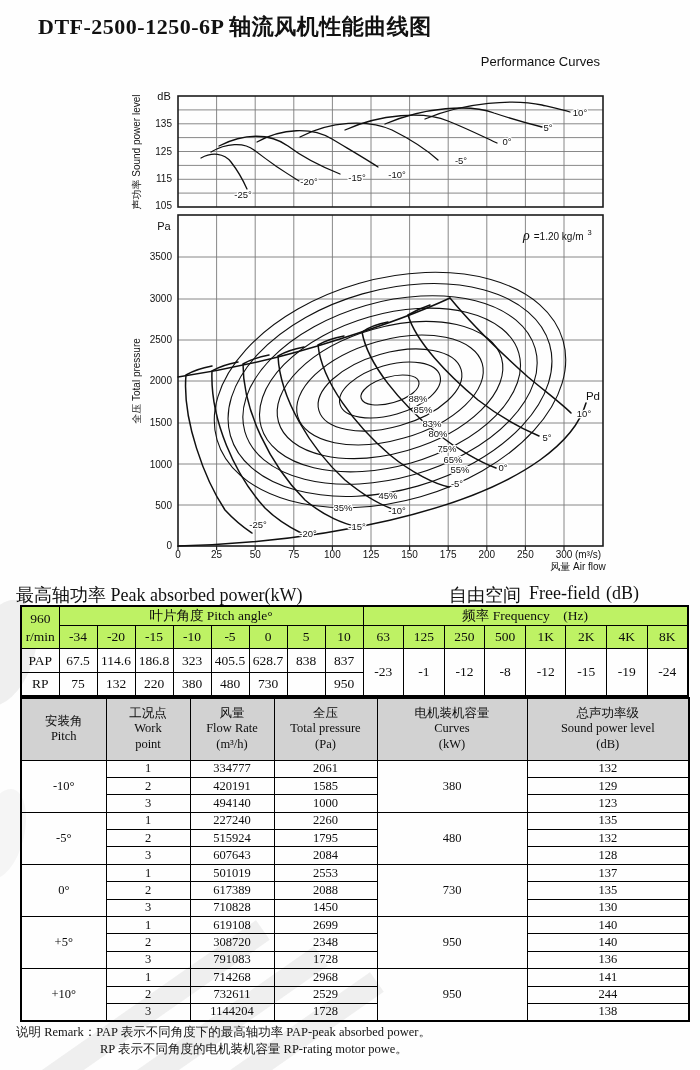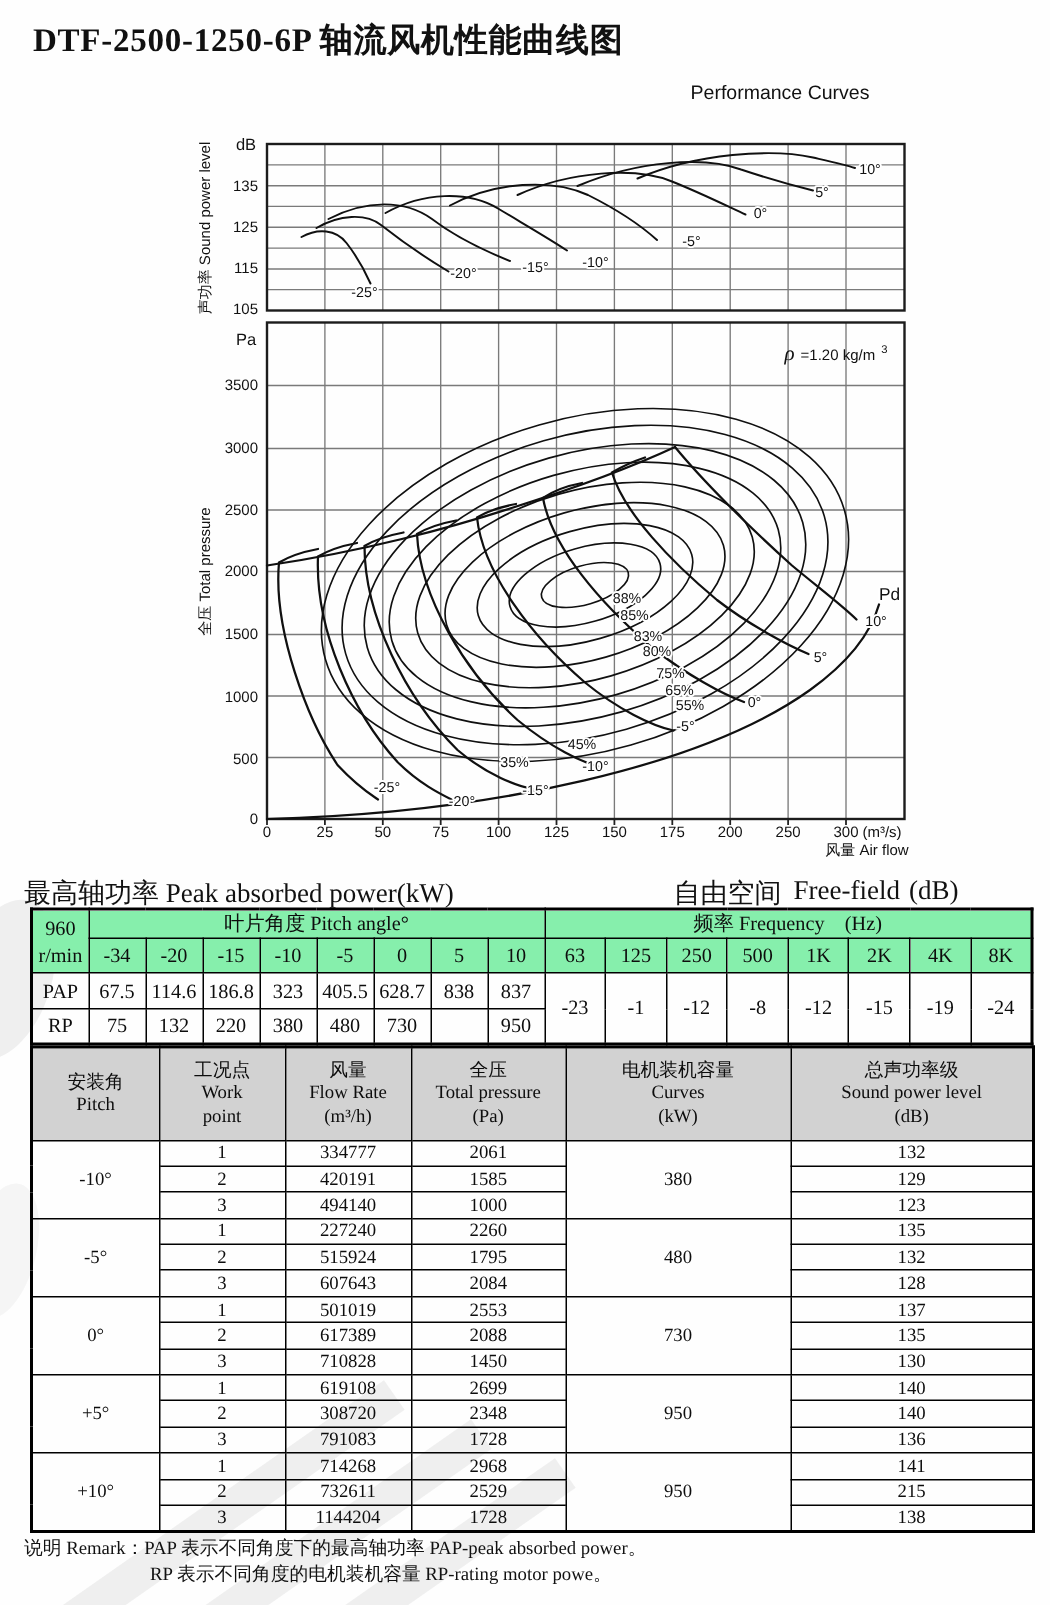--- a/index.html
+++ b/index.html
@@ -4,22 +4,22 @@
 <style>
   html,body{margin:0;padding:0}
   body{width:700px;height:1070px;background:#fefefe;position:relative;overflow:hidden;
        font-family:"Liberation Serif",serif;color:#111}
   .abs{position:absolute}
   
   .wm{position:absolute;background:#e7e7e7;opacity:.65}
   .wm-stripe{width:300px;height:24px;transform:rotate(-35deg)}
   .wm-blob{border-radius:50%}
   
-  #title{left:22px;top:12px;font-size:22px;font-weight:bold;letter-spacing:.5px;white-space:nowrap}
-  #subtitle{left:440px;top:54px;width:160px;text-align:center;font:13px "Liberation Sans",sans-serif}
+  #title{left:38px;top:12px;font-size:22px;font-weight:bold;letter-spacing:.5px;white-space:nowrap}
+  #subtitle{left:440px;top:54px;width:160px;text-align:right;font:13px "Liberation Sans",sans-serif}
   
   svg text{fill:#111}
   .tick{font:10px "Liberation Sans",sans-serif}
   .clabel{font:9.5px "Liberation Sans",sans-serif}
   .axist{font:11px "Liberation Sans",sans-serif}
   .rot{font:10px "Liberation Sans",sans-serif}
   .halo{paint-order:stroke;stroke:#fff;stroke-width:2.6px;stroke-linejoin:round}
   line.grid{stroke:#7a7a7a;stroke-width:.9}
   line.stub{stroke:#222;stroke-width:1.2}
   rect.frame{fill:none;stroke:#1c1c1c;stroke-width:1.6}
@@ -32,21 +32,21 @@
   table{border-collapse:collapse;table-layout:fixed;position:absolute;left:20px;
         text-align:center;color:#0d0d0d}
   #power-table{top:605px;font-size:13.5px;border:2px solid #000}
   #power-table td{border:1px solid #000;padding:0;overflow:hidden}
   #work-table{top:697px;font-size:12.5px;border:2px solid #000}
   #work-table td,#work-table th{border:1px solid #000;padding:0;font-weight:normal;overflow:hidden}
   #work-table thead tr{height:62px}
   #work-table thead th{line-height:1.25;background:#d2d2d2}
   #work-table tbody tr{height:17.4px}
   tr.group-start td{border-top:1.8px solid #000}
-  .gray{background:#86efac}
+  .gray{background:#bef264}
   .hd960 div{line-height:1.3}
   
   .remark{position:absolute;font-size:12.5px;white-space:nowrap}
   #remark1{left:16px;top:1024px}
   #remark2{left:100px;top:1041px}
 </style>
 </head>
 <body>
 
 <div class="wm wm-blob abs" style="left:-28px;top:598px;width:62px;height:110px;transform:rotate(18deg)"></div>
@@ -429,21 +429,21 @@
         <td>1</td>
         <td>714268</td>
         <td>2968</td>
         <td rowspan="3">950</td>
         <td>141</td>
       </tr>
       <tr>
         <td>2</td>
         <td>732611</td>
         <td>2529</td>
-        <td>215</td>
+        <td>244</td>
       </tr>
       <tr>
         <td>3</td>
         <td>1144204</td>
         <td>1728</td>
         <td>138</td>
       </tr>
     </tbody>
 </table>
 

